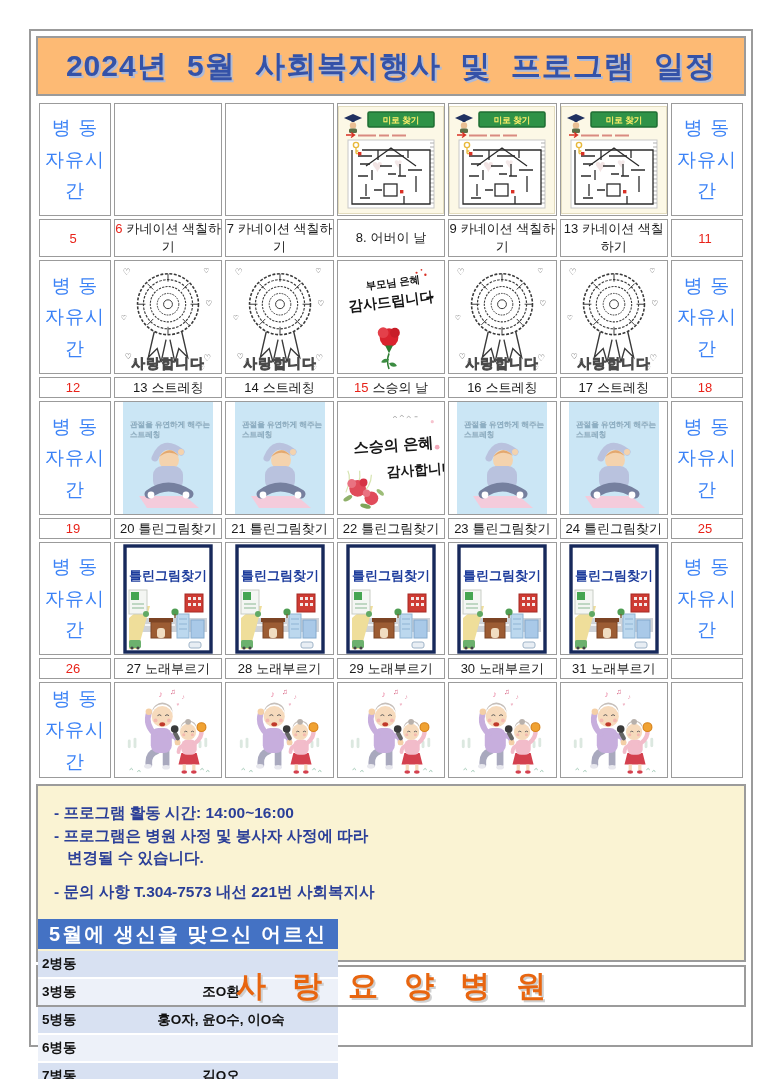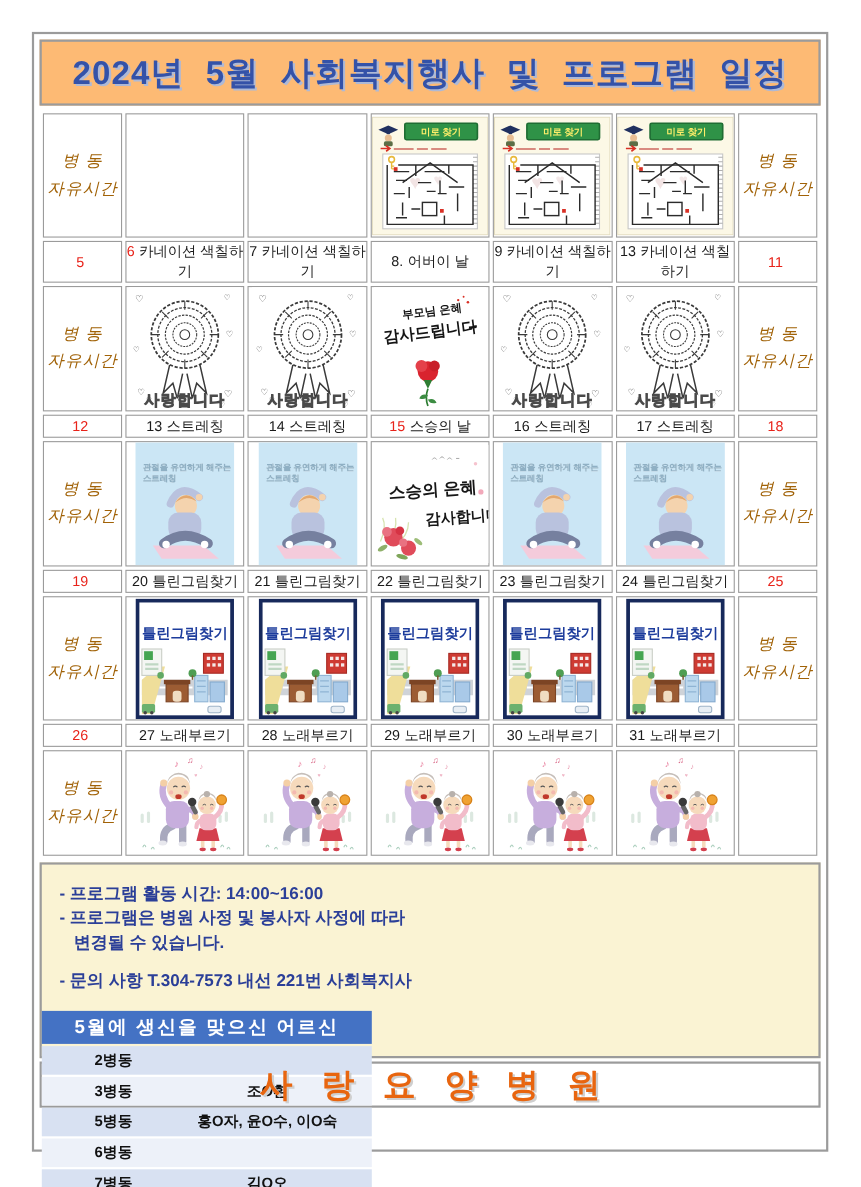--- a/index.html
+++ b/index.html
@@ -25,37 +25,37 @@
   table.cal td{
     border:1.6px solid #9b9b9b;background:#fff;text-align:center;
     vertical-align:middle;padding:0;overflow:hidden;box-sizing:border-box;
   }
   col.side{width:72px;}
   tr.hdr td{height:23px;font-size:15px;font-weight:bold;color:#111;}
   td.sun{color:#E8231A;} td.sat{color:#2222D8;}
   tr.dr td{height:21px;font-size:13px;color:#1a1a1a;}
   .dn{margin-right:4px;} .dn.red{color:#E8231A;}
   tr.ir td{height:113px;} tr.ir5 td{height:96px;}
-  .ward{font-size:15px;color:#a16207;line-height:1.65;letter-spacing:1px;font-style:italic;}
+  .ward{font-size:19px;color:#3b82f6;line-height:1.65;letter-spacing:1px;}
   .art{display:block;margin:0 auto;}
   svg text{font-family:"Liberation Sans","DejaVu Sans",sans-serif;}
   .notes{
     margin-top:3px;border:2px solid #9b9b9b;background:#FAF3D3;height:178px;
     box-sizing:border-box;display:flex;flex-direction:column;
   }
   .notes-left{flex:1;padding:16px 8px 8px 16px;color:#2B3F98;font-weight:bold;font-size:15.5px;line-height:1.45;}
   .notes-left .indent{padding-left:13px;}
   .notes-gap{height:12px;}
   .bday{width:300px;margin:7px 9px 7px 0;}
   .bday-title{
-    background:#4472C4;color:#fff;font-weight:bold;font-size:17px;text-align:center;
+    background:#4472C4;color:#fff;font-weight:bold;font-size:20px;text-align:center;
     height:30px;line-height:30px;letter-spacing:2px;margin-bottom:2px;
   }
   .bday-row{display:flex;height:26px;margin-bottom:2px;font-size:13.5px;font-weight:bold;color:#111;}
-  .bday-ward{width:66px;display:flex;align-items:center;padding-left:4px;box-sizing:border-box;margin-left:44px;}
+  .bday-ward{width:66px;display:flex;align-items:center;padding-left:4px;box-sizing:border-box;}
   .bday-names{flex:1;display:flex;align-items:center;justify-content:center;}
   .row-a{background:#D8E1F2;} .row-b{background:#EDF1F9;}
   .hospital{
     margin-top:3px;border:2px solid #9b9b9b;height:38px;background:#fff;
     display:flex;align-items:center;justify-content:center;
   }
   .hospital span{
     font-size:30px;font-weight:bold;color:#E8650F;
     letter-spacing:26px;padding-left:26px;text-shadow:2px 2px 0 #CFCFCF;
   }

